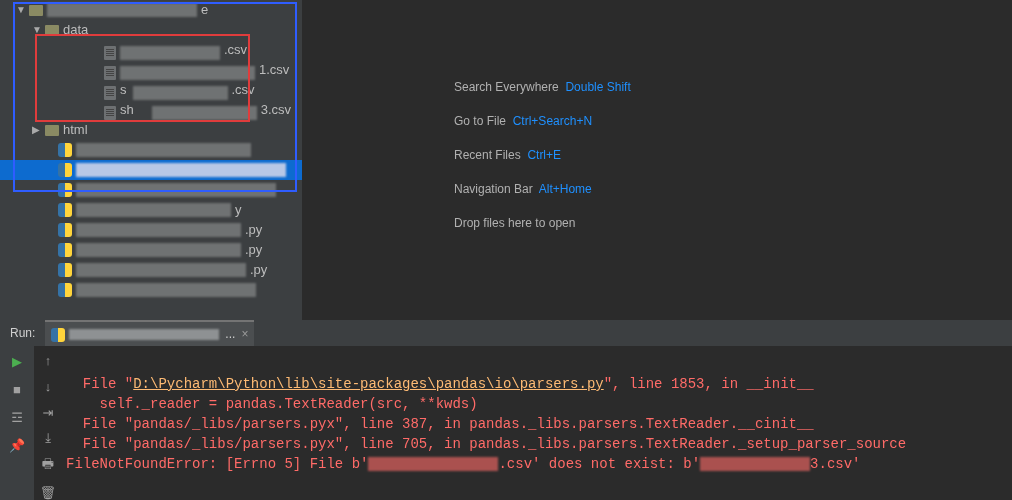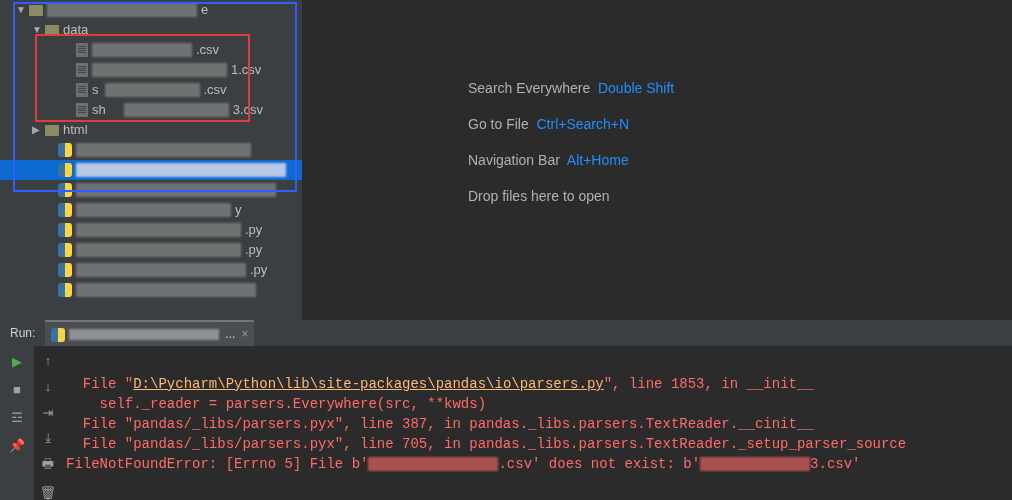--- a/index.html
+++ b/index.html
@@ -49,21 +49,21 @@
     display: flex;
     align-items: center;
     gap: 4px;
     padding-left: 4px;
     white-space: nowrap;
   }
   .row.sel { background: #0d6bcf; color: #ffffff; }
   .indent0 { padding-left: 16px; }
   .indent1 { padding-left: 32px; }
   .indent2 { padding-left: 58px; }
-  .indent3 { padding-left: 76px; }
+  .indent3 { padding-left: 104px; align-items: flex-end; }
   .arrow { width: 9px; display:inline-block; color:#aaa; font-size:10px; }
   .arrow.down::before { content:"▼"; }
   .arrow.right::before { content:"▶"; }
   .ico { width:14px; height:14px; display:inline-flex; align-items:center; justify-content:center; }
   .ico-folder { background:#8a8a63; width:14px; height:11px; border-radius:1px; }
   .ico-folder::before{content:"";display:block;width:6px;height:3px;background:#8a8a63;position:relative;top:-3px;border-radius:1px;}
   .ico-file { background:#6d7072; width:12px; height:14px; border-radius:1px; position:relative;}
   .ico-file::after{content:"";position:absolute;left:2px;top:3px;width:8px;height:1px;background:#444;box-shadow:0 2px 0 #444,0 4px 0 #444,0 6px 0 #444;}
   .ico-py { width:14px; height:14px; position:relative; }
   .ico-py::before{content:"";position:absolute;left:0;top:0;width:7px;height:14px;background:#3572A5;border-radius:3px 0 0 3px;}
@@ -71,25 +71,25 @@
   .label { color:#bdbdbd; }
   .blur {
     display:inline-block; height:14px;
     background:#6f7273;
     filter: blur(1px);
     -webkit-filter: blur(1px);
   }
   
   .hints {
     position:absolute;
-    left: 468px;
+    left: 454px;
     top: 80px;
     width: 520px;
     color:#b1b1b1;
-    font-size:14px;
+    font-size:12px;
   }
   .hint-row { margin-bottom: 20px; }
   .hint-key { color:#1f90ff; }
   
   .toolwin {
     position:absolute;
     left:0; top:320px;
     width:1012px; height:180px;
     background:#2b2b2b;
   }
@@ -227,20 +227,24 @@
 <div class="hints">
   <div class="hint-row">
     <span>Search Everywhere</span>&nbsp;
     <span class="hint-key">Double Shift</span>
   </div>
   <div class="hint-row">
     <span>Go to File</span>&nbsp;
     <span class="hint-key">Ctrl+Search+N</span>
   </div>
   <div class="hint-row">
+    <span>Recent Files</span>&nbsp;
+    <span class="hint-key">Ctrl+E</span>
+  </div>
+  <div class="hint-row">
     <span>Navigation Bar</span>&nbsp;
     <span class="hint-key">Alt+Home</span>
   </div>
   <div class="hint-row">
     <span>Drop files here to open</span>
   </div>
 </div>
 
 <div class="toolwin">
   <div class="toolwin-header">
@@ -263,18 +267,18 @@
     <div class="gbtn">↑</div>
     <div class="gbtn">↓</div>
     <div class="gbtn">⇥</div>
     <div class="gbtn">⤓</div>
     <div class="gbtn">🖶</div>
     <div class="gbtn">🗑</div>
   </div>
 
   <div class="console">
 <span><span>  File "</span><span class="path-link">D:\Pycharm\Python\lib\site-packages\pandas\io\parsers.py</span><span>", line 1853, in __init__</span></span>
-<span>    self._reader = parsers.Everywhere(src, **kwds)</span>
+<span>    self._reader = pandas.TextReader(src, **kwds)</span>
 <span>  File "pandas/_libs/parsers.pyx", line 387, in pandas._libs.parsers.TextReader.__cinit__</span>
 <span>  File "pandas/_libs/parsers.pyx", line 705, in pandas._libs.parsers.TextReader._setup_parser_source</span>
 <span><span>FileNotFoundError: [Errno 5] File b'</span><span class="blur-red" style="width:130px"></span><span>.csv' does not exist: b'</span><span class="blur-red" style="width:110px"></span><span>3.csv'</span></span>
   </div>
 </div>
 
 </body></html>

